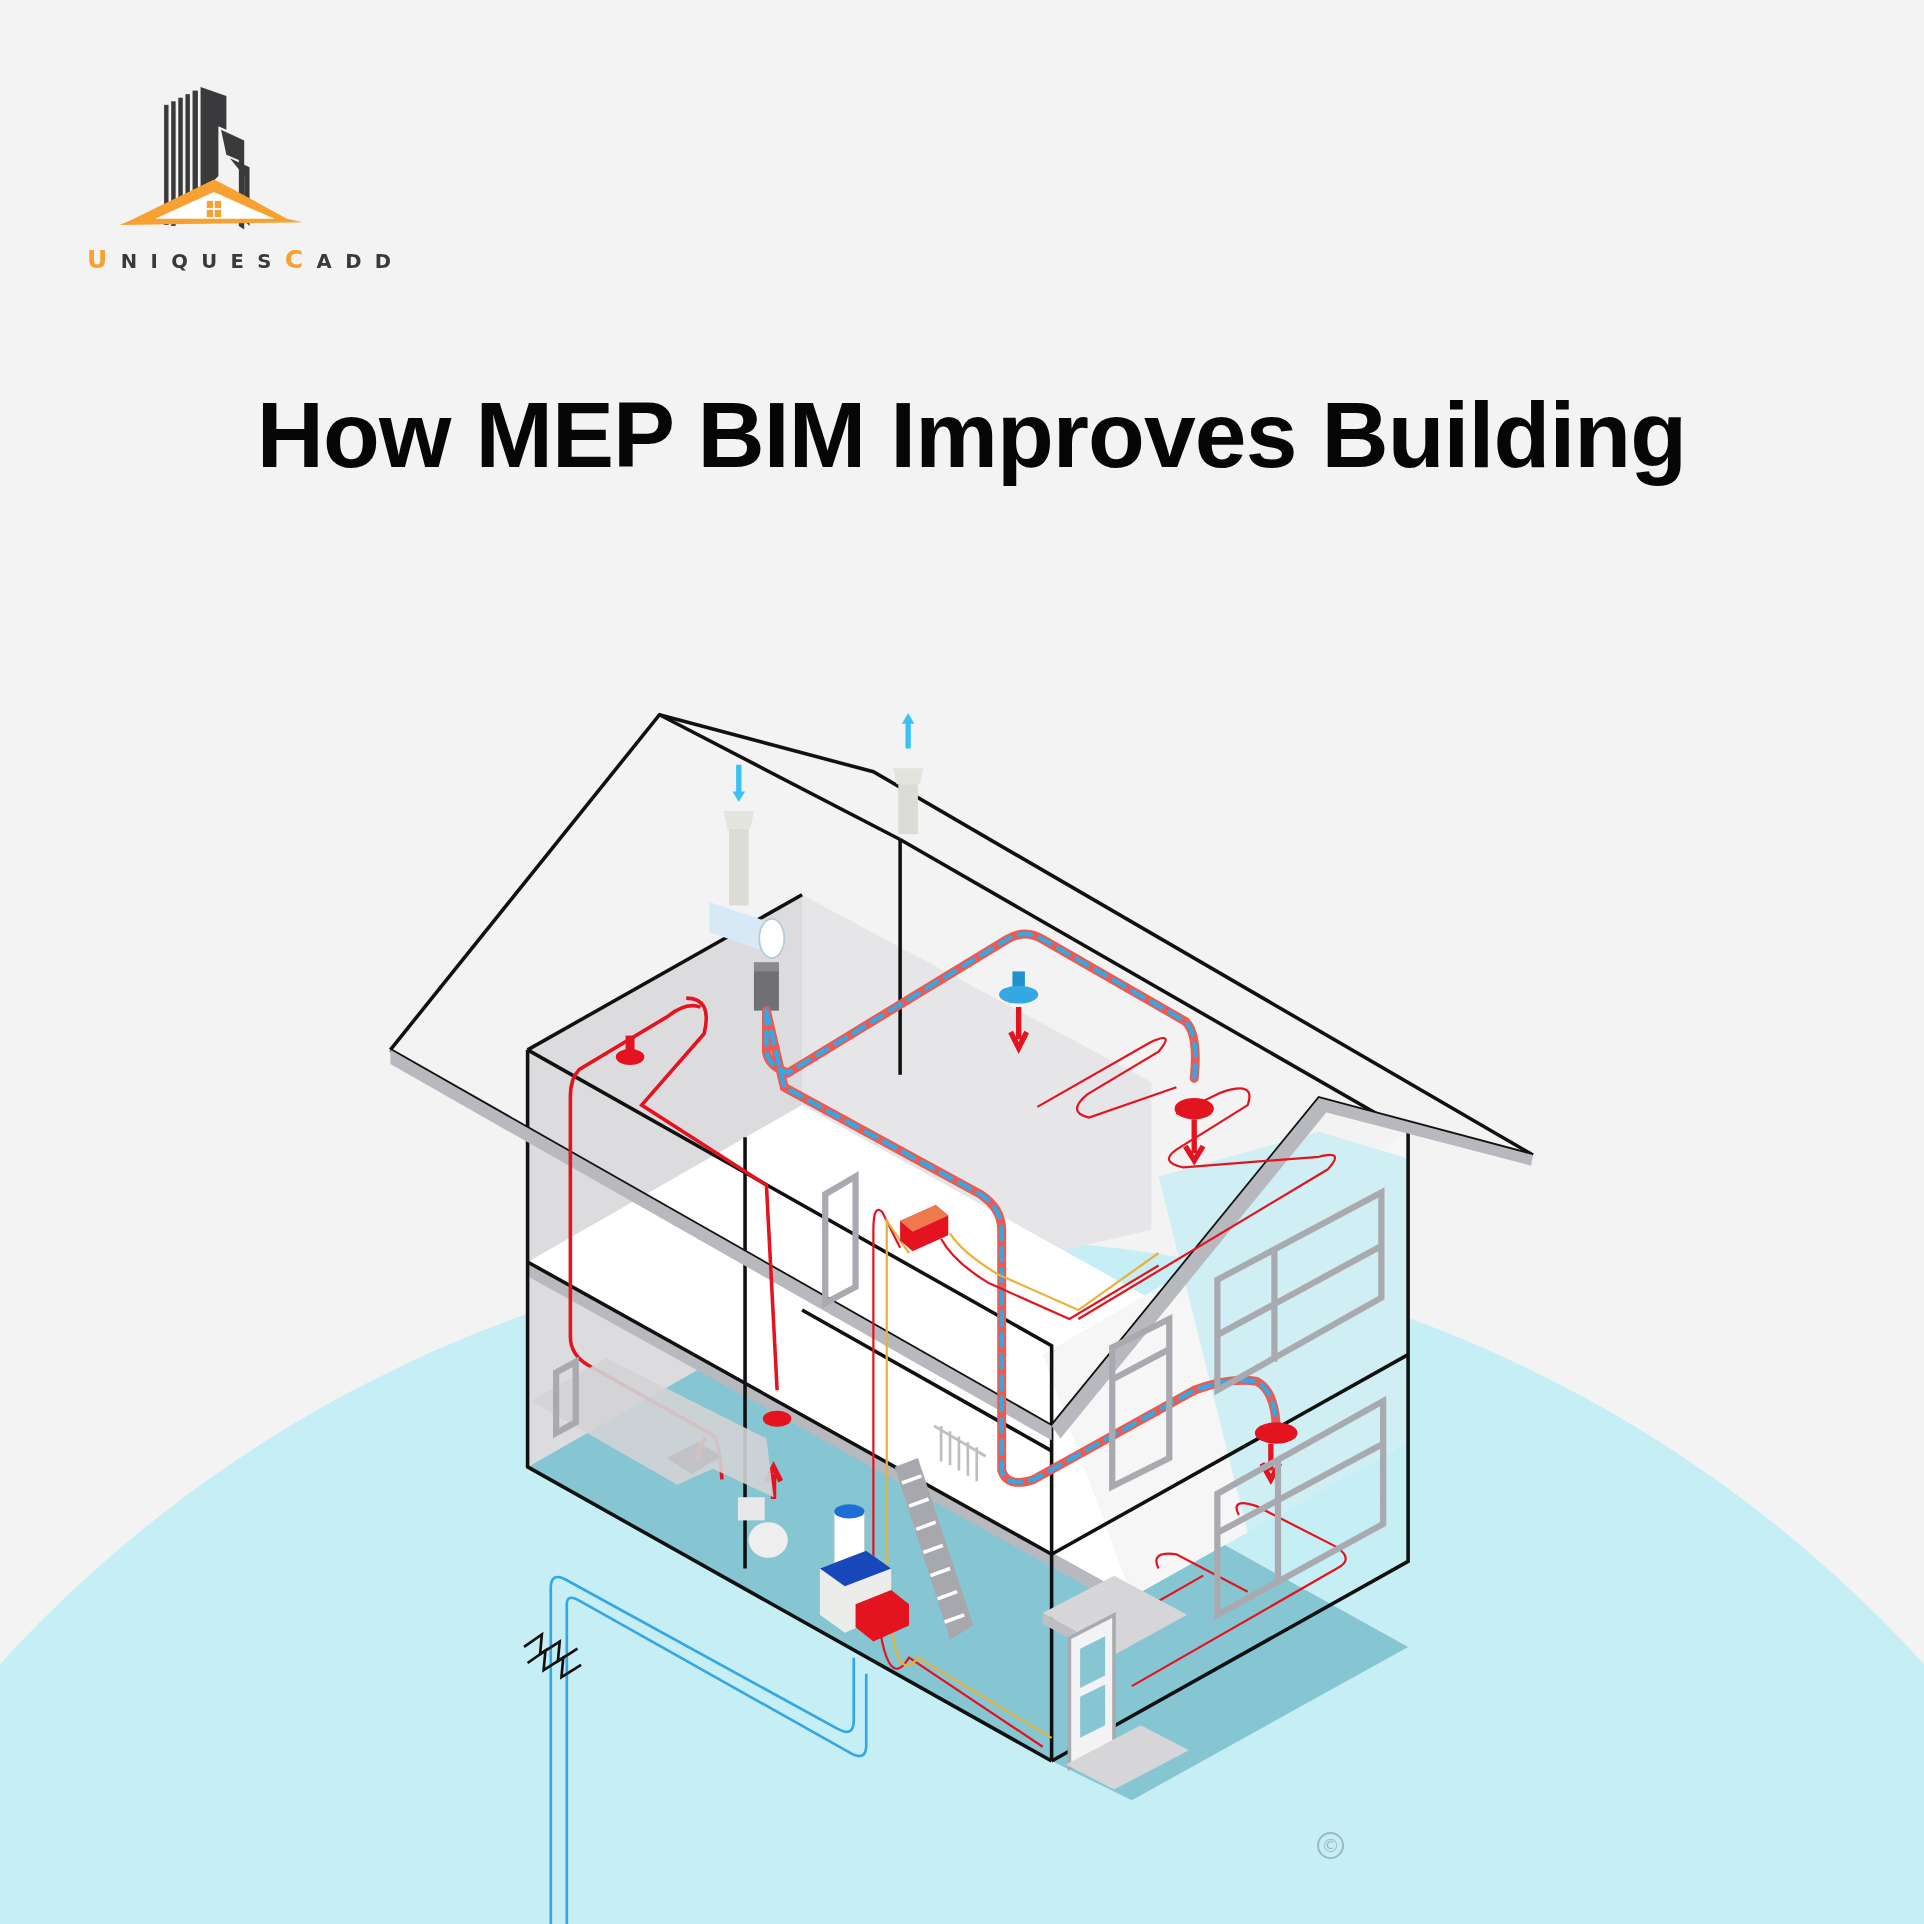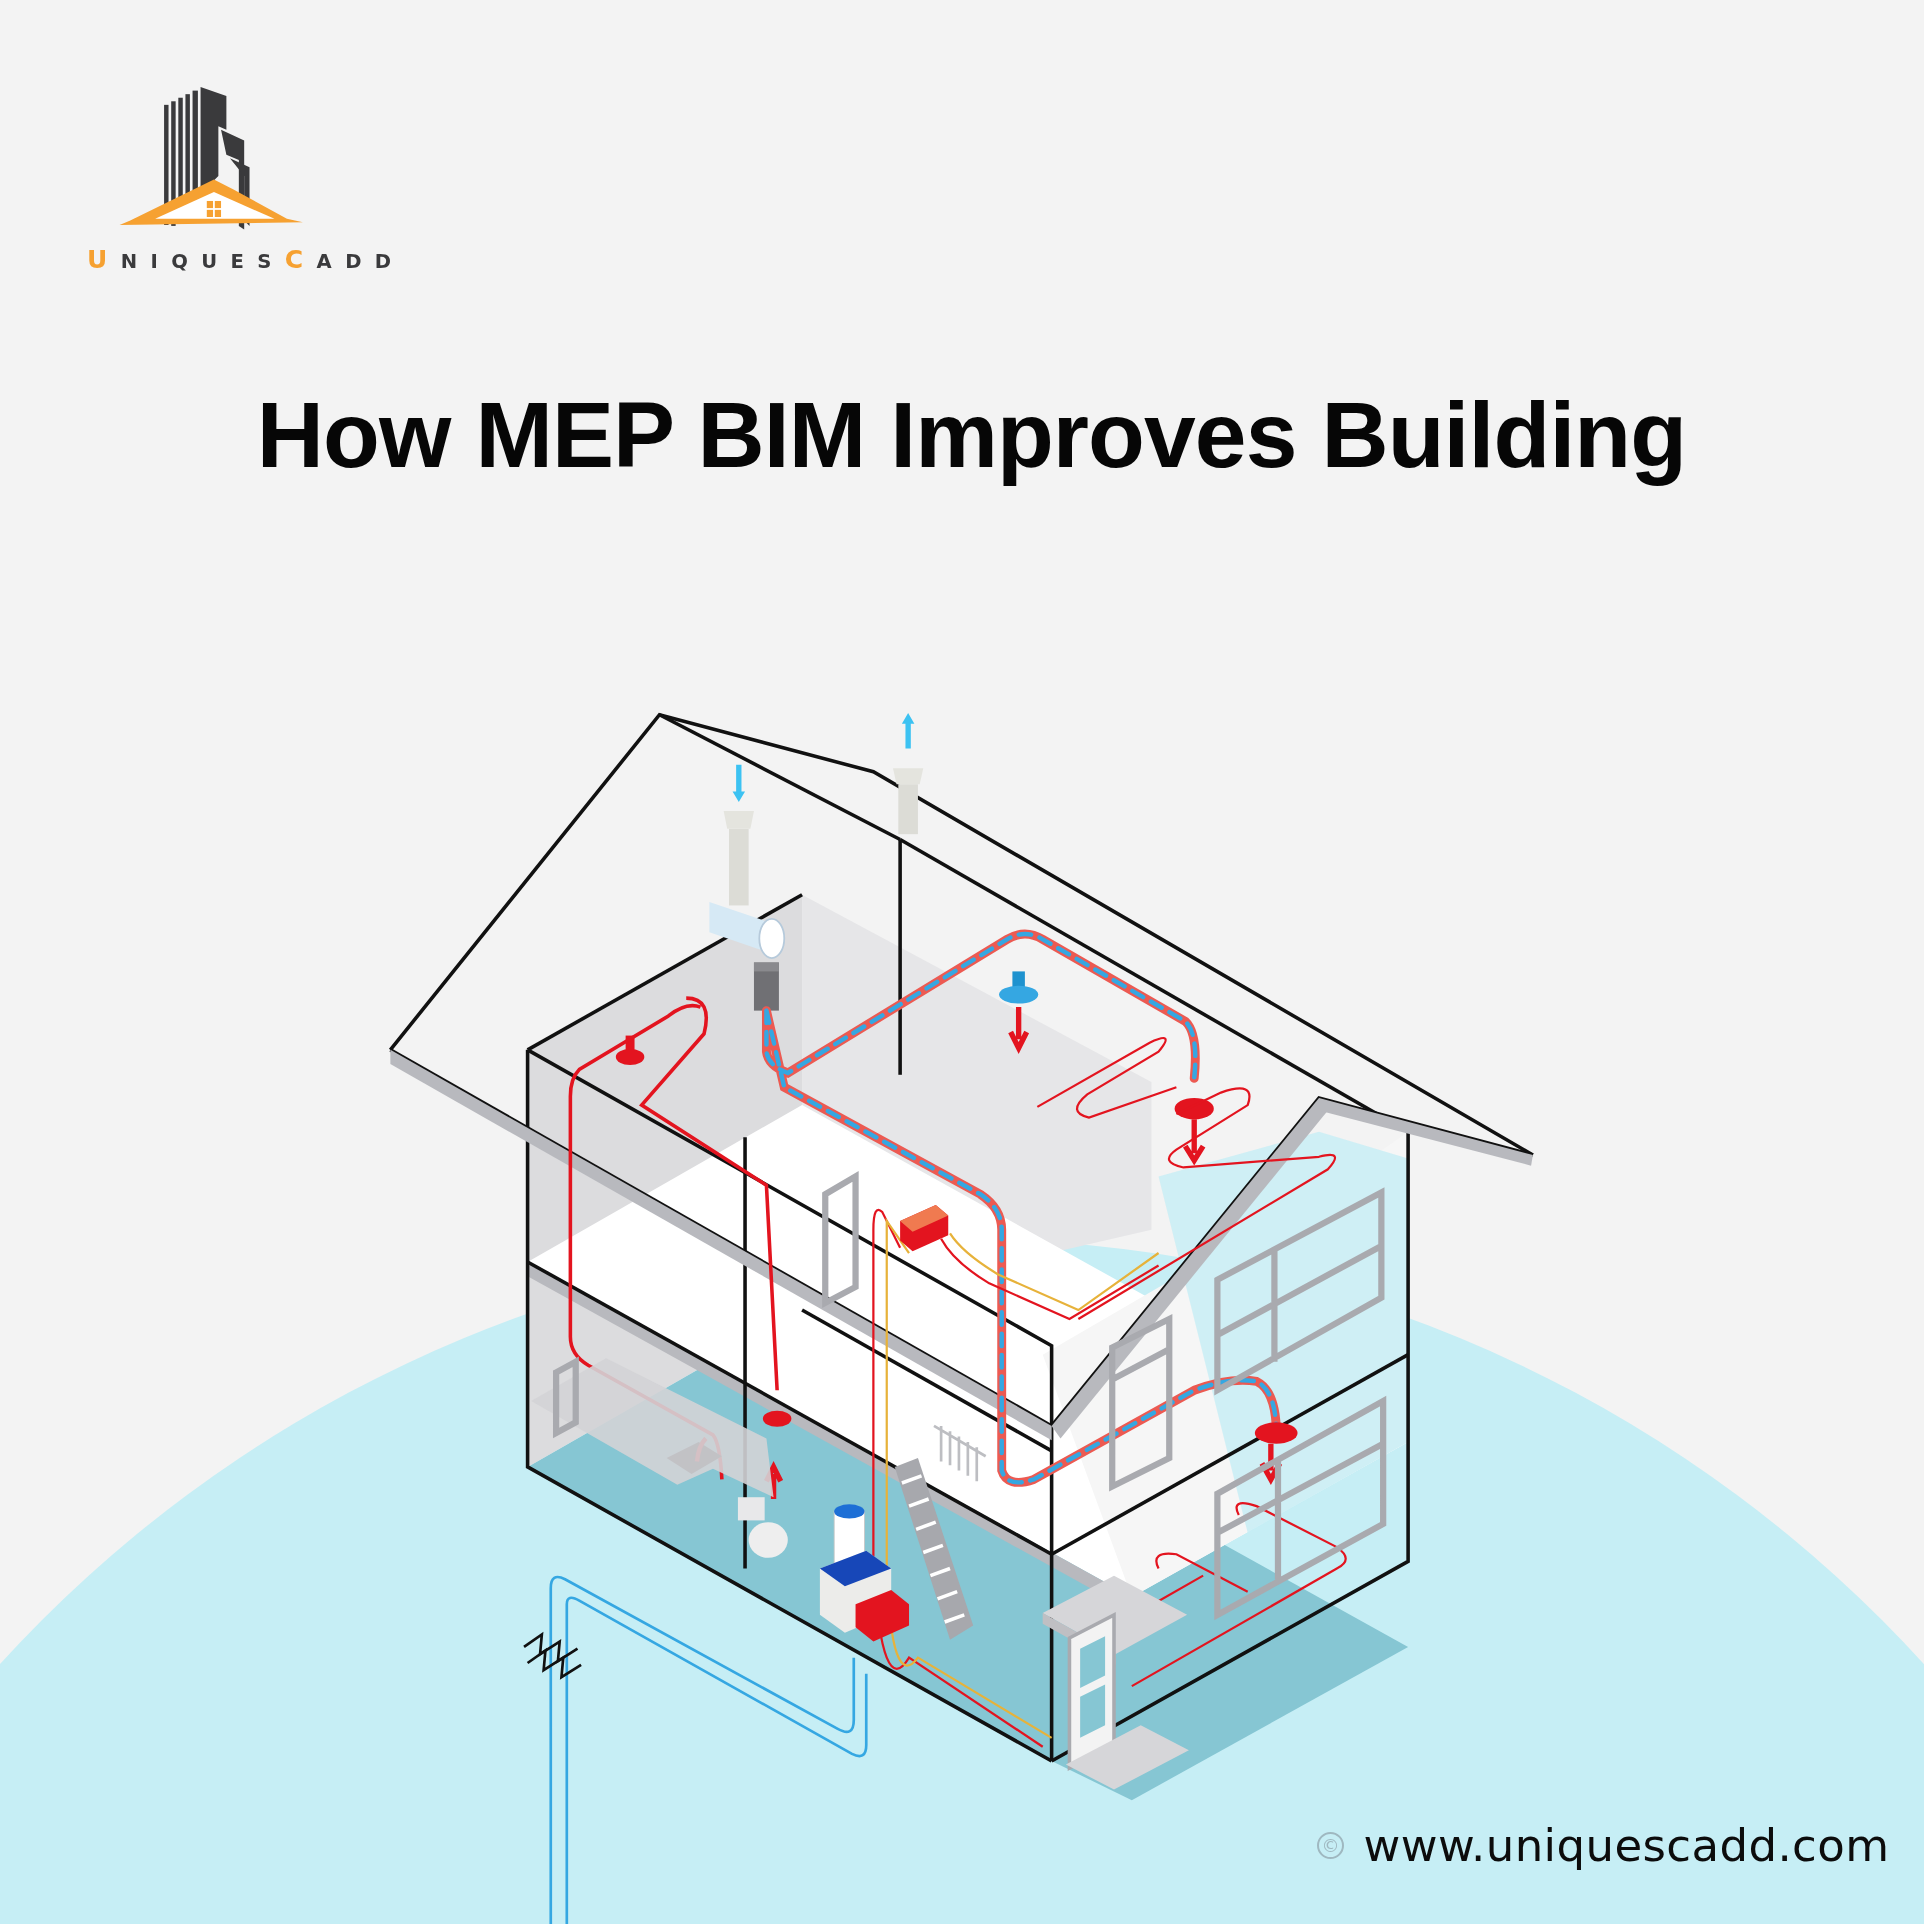--- a/index.html
+++ b/index.html
@@ -224,15 +224,14 @@
     <path d="M1170 1810 L1250 1768 L1332 1812 L1252 1856 Z" fill="#d6d6d9"></path>
     <path d="M1170 1810 L1252 1856 L1252 1868 L1170 1822 Z" fill="#bfbfc3"></path>
     <path d="M1200 1838 L1250 1812 L1250 1958 L1200 1984 Z" fill="#f3f3f3" stroke="#a9aaaf" stroke-width="4"></path>
     <path d="M1212 1850 L1240 1836 L1240 1880 L1212 1894 Z M1212 1904 L1240 1890 L1240 1936 L1212 1950 Z" fill="#86c6d3"></path>
     <path d="M1196 1980 L1280 1936 L1334 1964 L1250 2008 Z" fill="#d6d6d9"></path>
   </g>
 </svg>
 
 <div class="footer">
   <span class="copy-icon">©</span>
-  <a class="site-url">www.uniquescadd.com</a>
 </div>
 
 
 </body></html>

